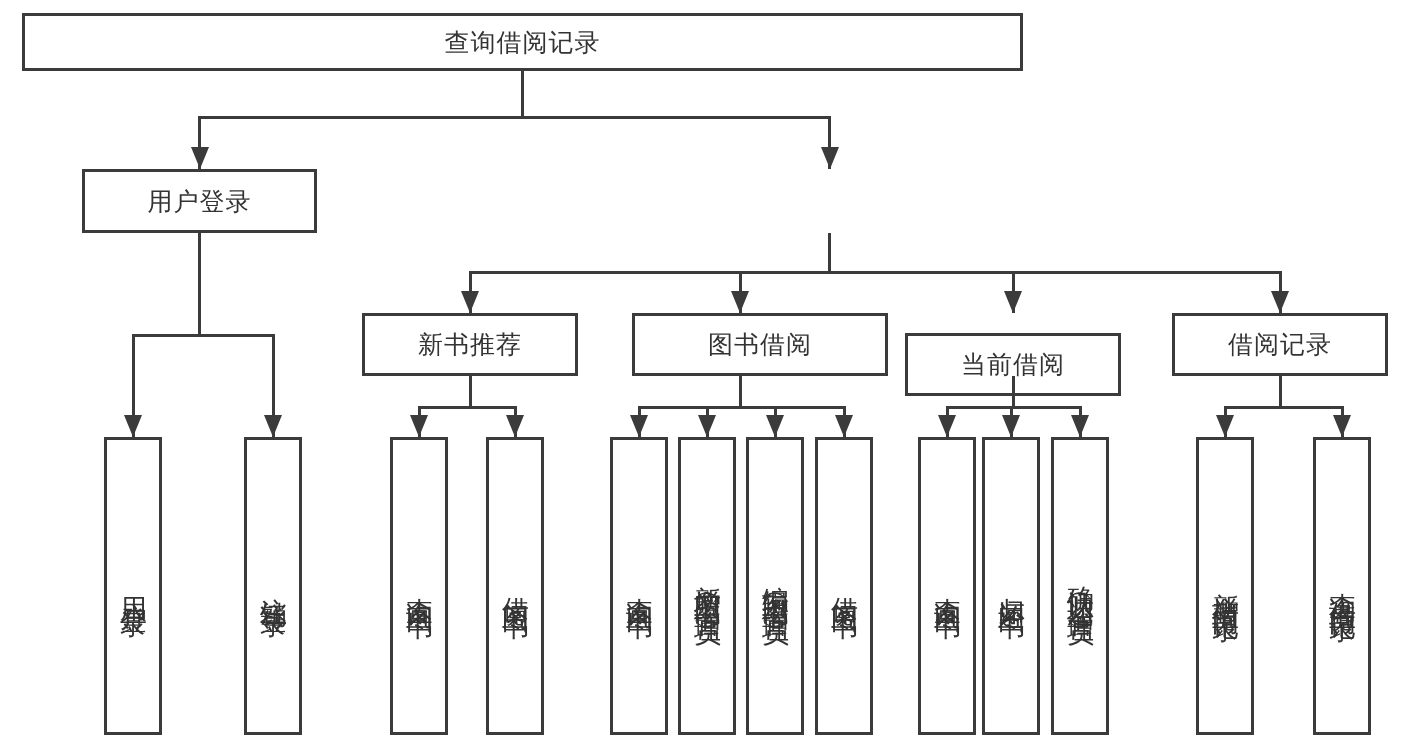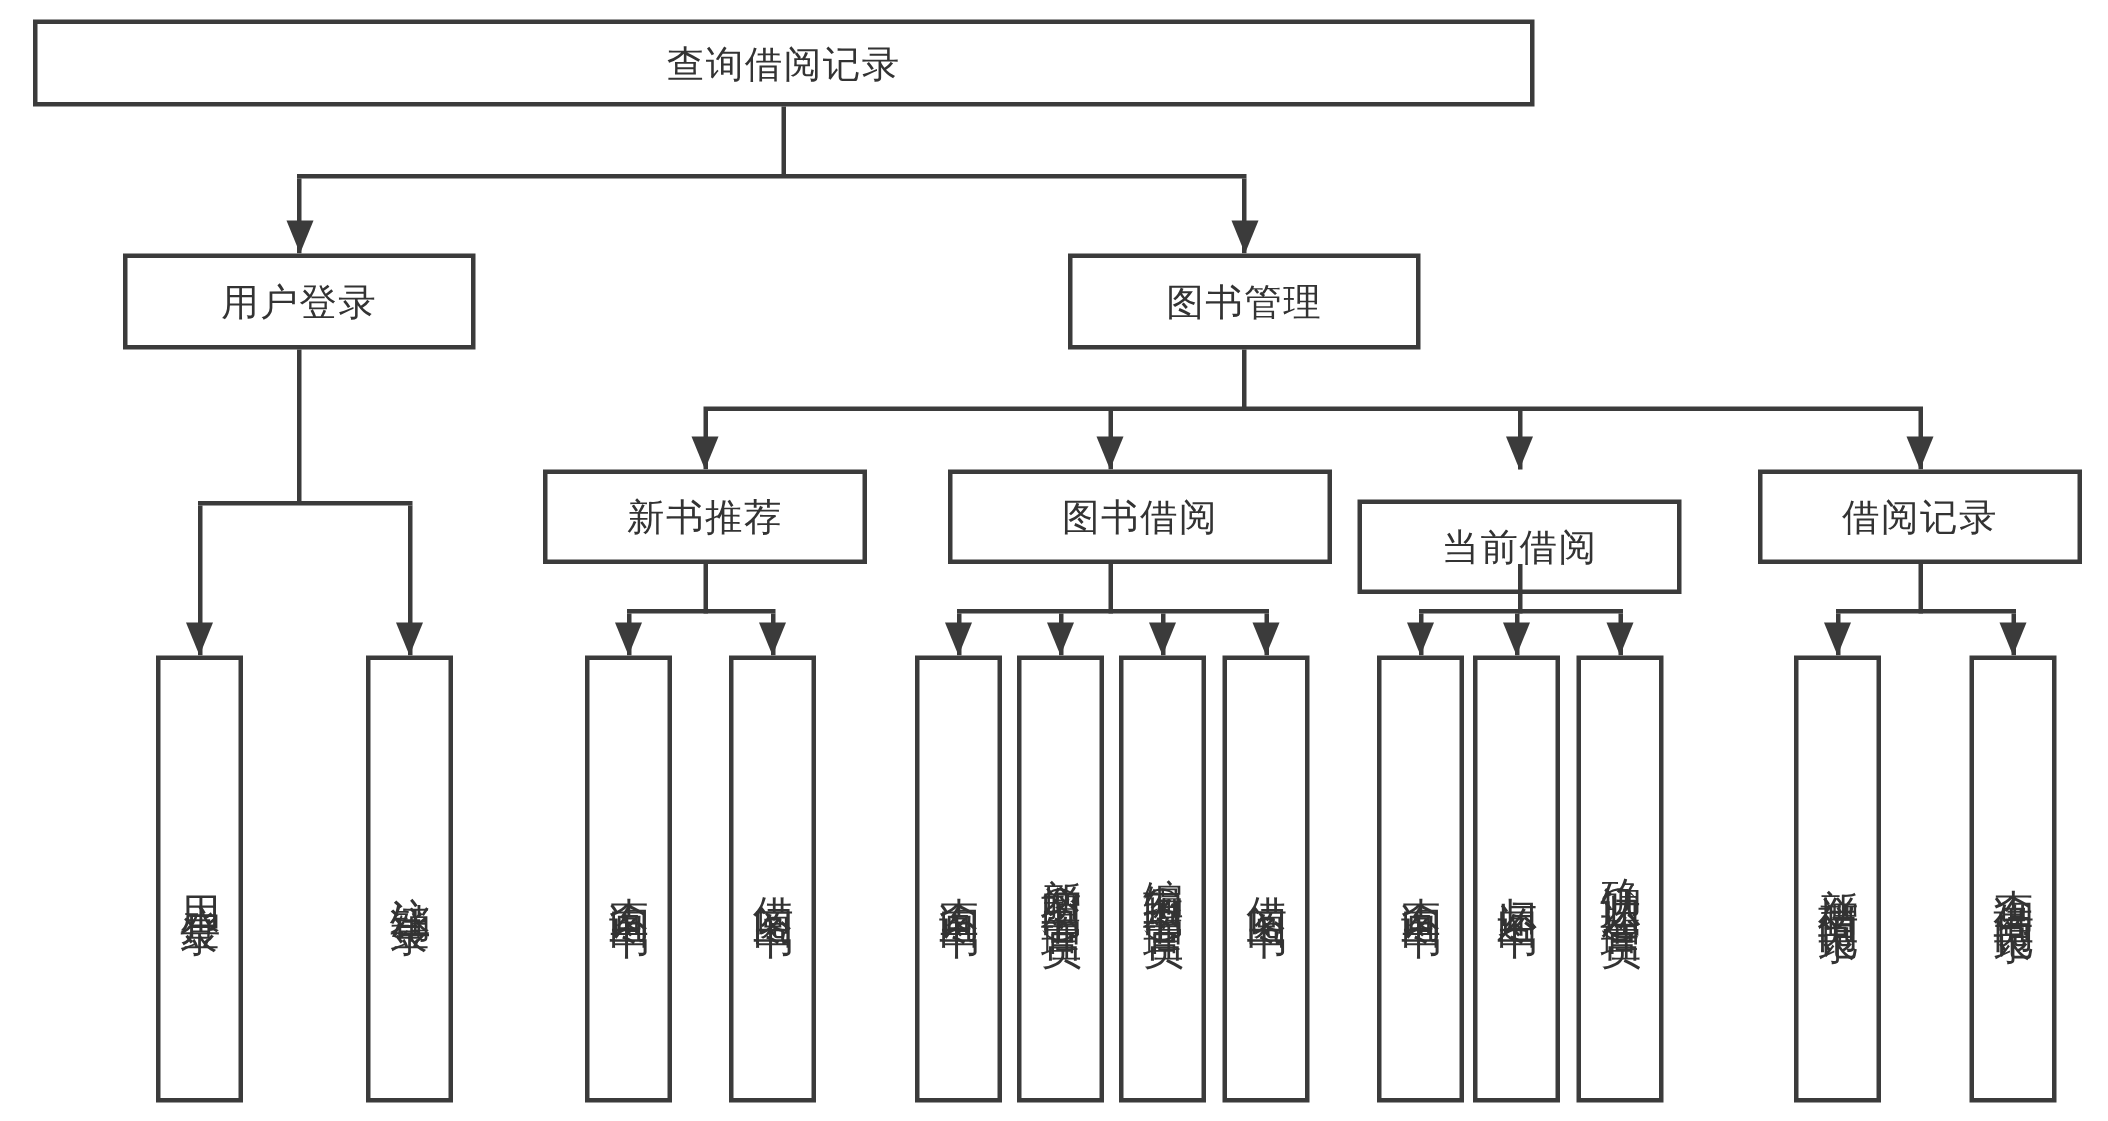--- a/index.html
+++ b/index.html
@@ -62,23 +62,20 @@
     <span>查询借阅记录</span>
   </div>
 
   <div class="v" style="left:521px; top:71px; height:47px;"></div>
   <div class="h" style="left:198px; top:116px; width:633px;"></div>
   <div class="arrow" style="left:198px; top:119px; height:50px;"></div>
   <div class="arrow" style="left:828px; top:119px; height:50px;"></div>
 
   <div class="nbox hbox" style="left:82px; top:169px; width:235px; height:64px;">
     <span>用户登录</span>
-  </div>
-  <div class="nbox hbox" style="left:712px; top:169px; width:235px; height:64px;">
-    <span>图书管理</span>
   </div>
 
   <div class="v" style="left:198px; top:233px; height:102px;"></div>
   <div class="h" style="left:132px; top:334px; width:143px;"></div>
   <div class="arrow" style="left:131.5px; top:337px; height:100px;"></div>
   <div class="arrow" style="left:271.5px; top:337px; height:100px;"></div>
 
   <div class="v" style="left:828px; top:233px; height:39px;"></div>
   <div class="h" style="left:469px; top:271px; width:813px;"></div>
   <div class="arrow" style="left:468.5px; top:274px; height:39px;"></div>

